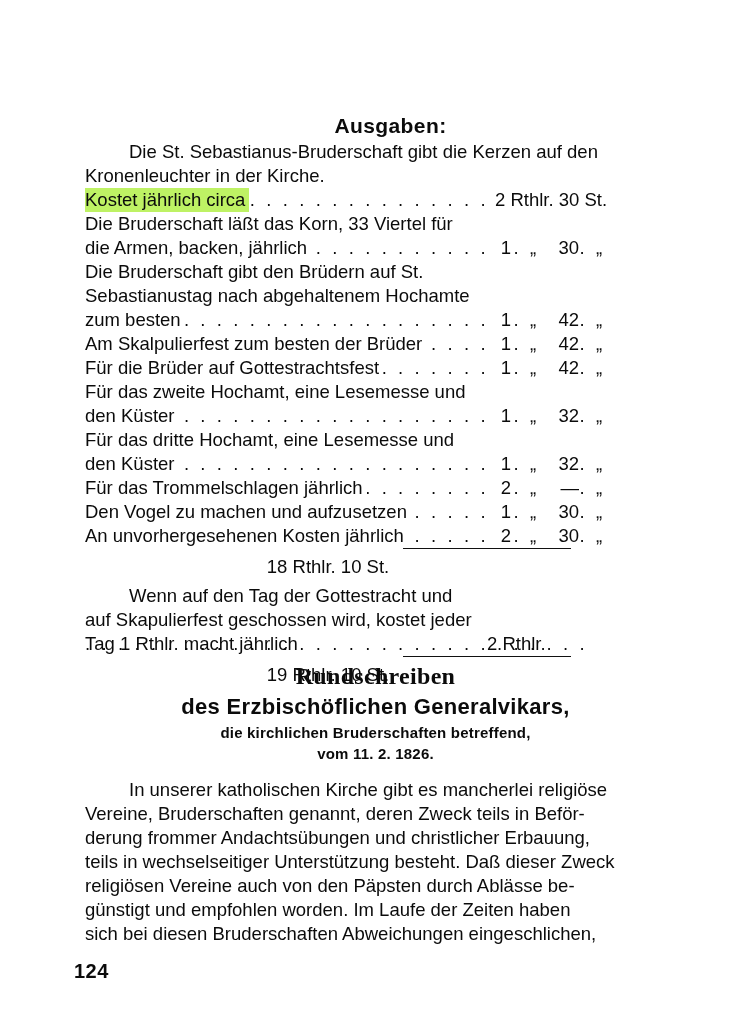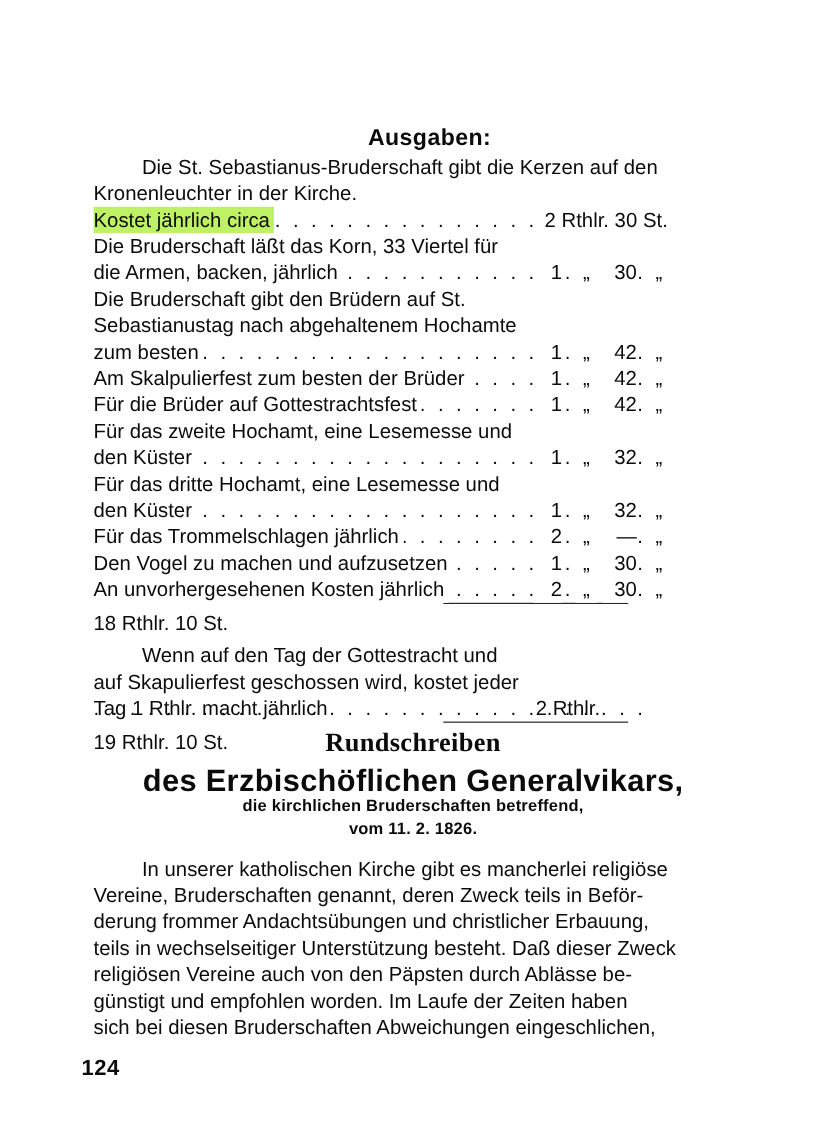--- a/index.html
+++ b/index.html
@@ -86,34 +86,34 @@
     position: absolute;
     left: 318px;
     width: 168px;
     top: 0;
     border-top: 1.6px solid #111;
   }
   .total-row {
     position: relative;
     height: 26px;
     line-height: 26px;
-    text-align: left;
+    text-align: center;
     padding-right: 14px;
   }
 
   
   .circ {
     position: absolute;
     left: 0;
     width: 751px;
     text-align: center;
     font-weight: bold;
   }
   .circ-1 { top: 663px; font-size: 24px; letter-spacing: 0.3px; font-family: Liberation Serif, serif; }
-  .circ-2 { top: 694px; font-size: 28px; letter-spacing: 0.3px; }
+  .circ-2 { top: 694px; font-size: 22px; letter-spacing: 0.3px; }
   .circ-3 { top: 724px; font-size: 15px; letter-spacing: 0.2px; }
   .circ-4 { top: 745px; font-size: 15px; letter-spacing: 0.2px; }
 
   
   .body-para {
     position: absolute;
     left: 85px;
     top: 778px;
     width: 500px;
     font-size: 18.5px;

